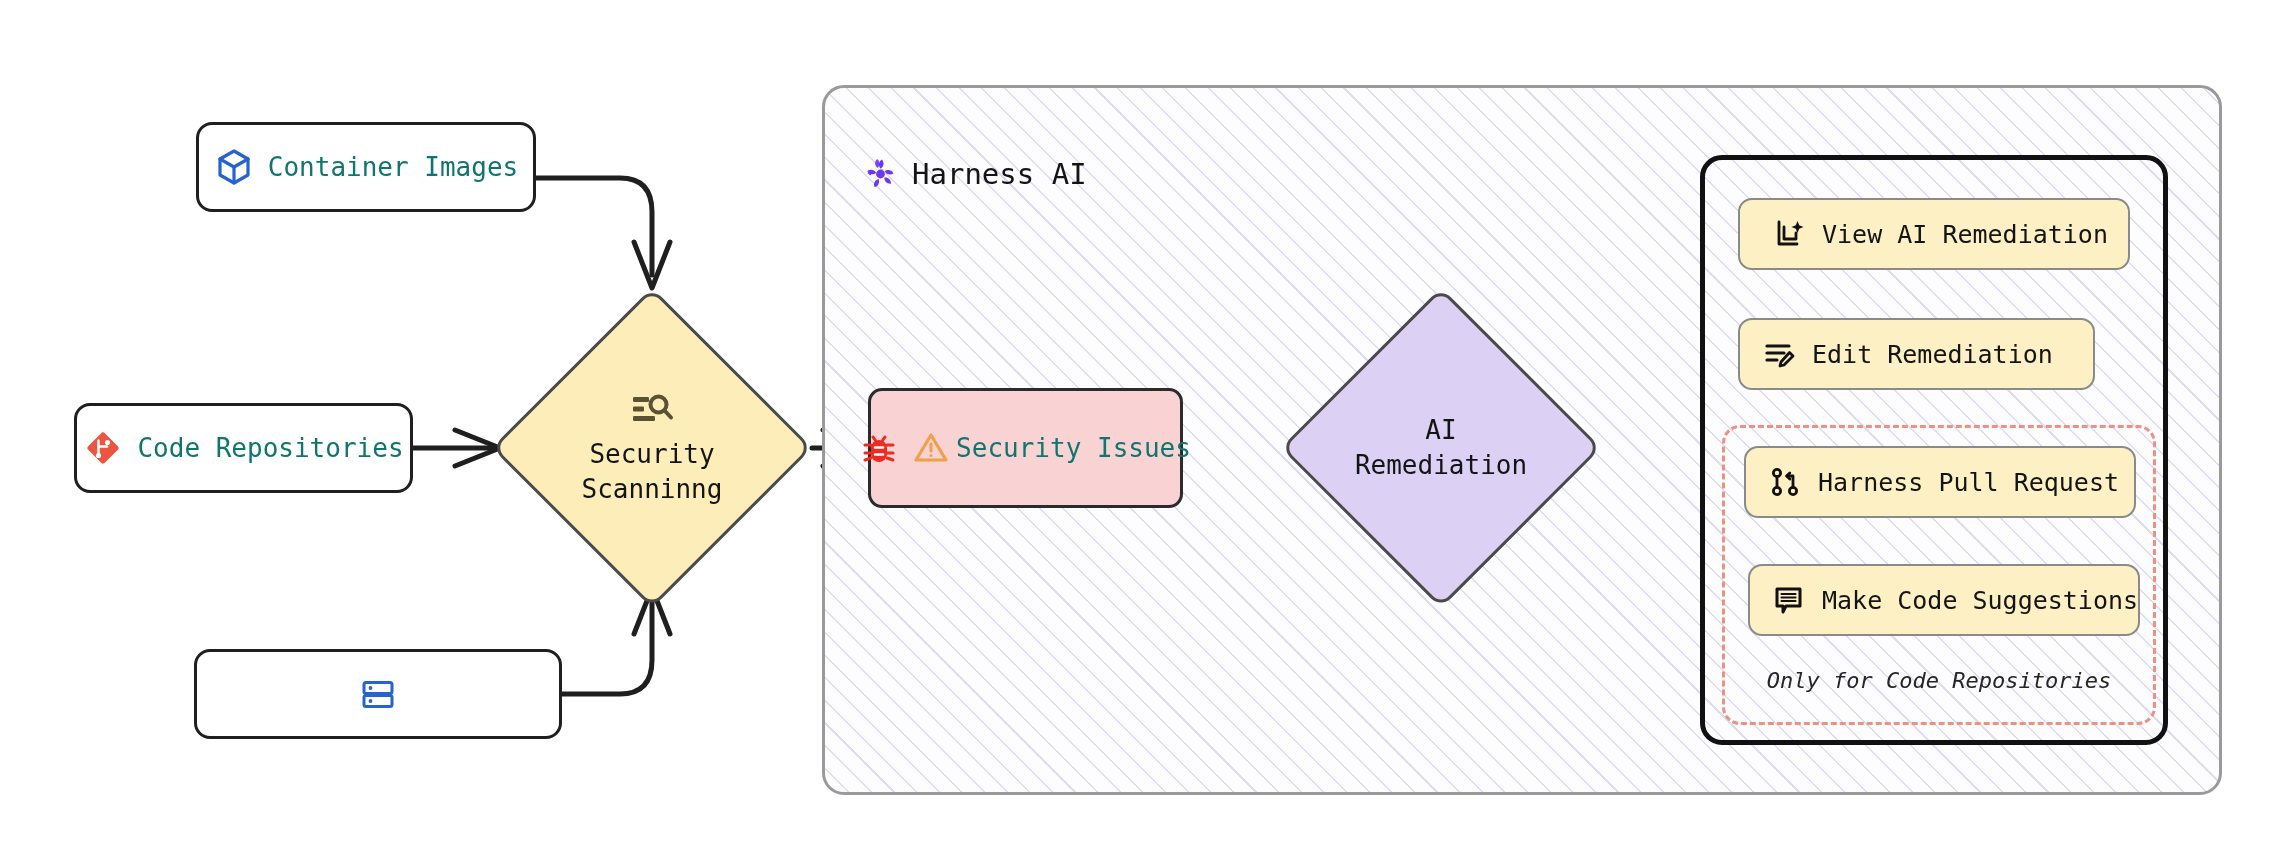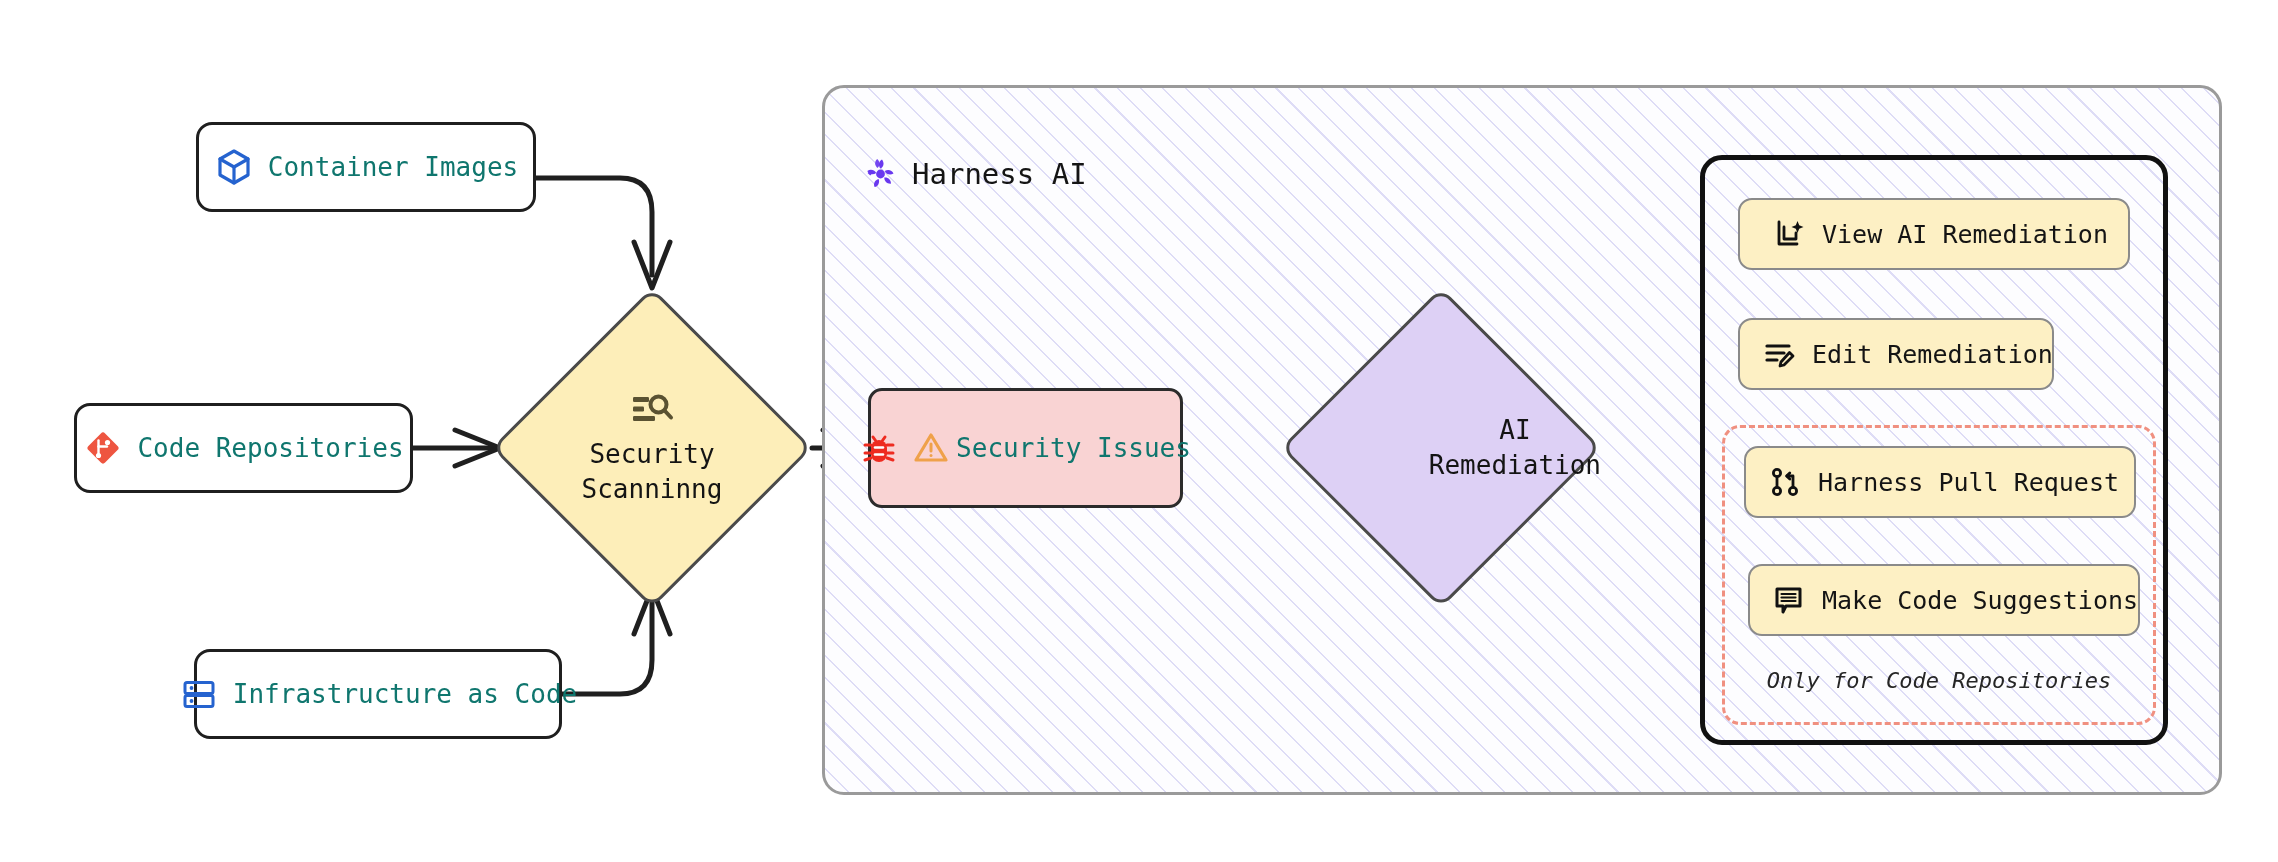--- a/index.html
+++ b/index.html
@@ -223,21 +223,20 @@
     <span>
       <svg width="40" height="40" viewBox="0 0 40 40">
         <g fill="none" stroke="#2563cf" stroke-width="3">
           <rect x="6" y="8.5" width="28" height="11" rx="2"></rect>
           <rect x="6" y="21.5" width="28" height="11" rx="2"></rect>
           <circle cx="12.5" cy="14" r="1.9" fill="#2563cf" stroke="none"></circle>
           <circle cx="12.5" cy="27" r="1.9" fill="#2563cf" stroke="none"></circle>
         </g>
       </svg>
     </span>
-    <span class="label">Infrastructure as Code</span>
   </div>
 
   <div class="diamond-wrap diamond-yellow abs" style="left:492px; top:288px; width:320px; height:320px;">
     <div class="diamond-shape"></div>
     <div class="diamond-content">
       <div style="display:flex;justify-content:center;margin-bottom:8px;">
         <svg width="46" height="40" viewBox="0 0 46 40">
           <g fill="#5a5232">
             <rect x="4" y="8" width="16" height="5" rx="1.2"></rect>
             <rect x="4" y="17.5" width="11" height="5" rx="1.2"></rect>
@@ -281,21 +280,21 @@
           <g stroke="#efa14a" stroke-width="3" stroke-linecap="round">
             <path d="M19 15 L19 22"></path>
             <path d="M19 26.5 L19 26.6"></path>
           </g>
         </svg>
       </span>
     </div>
     <span class="label">Security Issues</span>
   </div>
 
-  <div class="diamond-wrap diamond-purple abs" style="left:1281px; top:288px; width:320px; height:320px;justify-content:flex-end;">
+  <div class="diamond-wrap diamond-purple abs" style="left:1281px; top:288px; width:320px; height:320px;">
     <div class="diamond-shape"></div>
     <div class="diamond-content">
       <div>AI</div>
       <div>Remediation</div>
     </div>
   </div>
 
   <div id="actions-group" class="abs" style="left:1700px; top:155px; width:468px; height:590px;"></div>
 
   <div id="dashed-subgroup" class="abs" style="left:1722px; top:425px; width:434px; height:300px;"></div>
@@ -306,21 +305,21 @@
         <g fill="none" stroke="#111111" stroke-width="2.8" stroke-linecap="round" stroke-linejoin="round">
           <path d="M7 5 L7 27 L25 27"></path>
           <path d="M12 10 L12 22 L24 22 L24 16"></path>
         </g>
         <path d="M25.5 4 L27.2 8.3 L31.5 10 L27.2 11.7 L25.5 16 L23.8 11.7 L19.5 10 L23.8 8.3 Z" fill="#111111"></path>
       </svg>
     </span>
     <span>View AI Remediation</span>
   </div>
 
-  <div class="action-btn abs" style="left:1738px; top:318px; width:316px; height:72px;">
+  <div class="action-btn abs" style="left:1738px; top:318px; width:357px; height:72px;">
     <span>
       <svg width="34" height="34" viewBox="0 0 34 34">
         <g stroke="#111111" stroke-width="3.2" stroke-linecap="round">
           <path d="M5 9 L27 9"></path>
           <path d="M5 16 L22 16"></path>
           <path d="M5 23 L15 23"></path>
         </g>
         <g fill="none" stroke="#111111" stroke-width="2.8" stroke-linejoin="round">
           <path d="M27.5 15.5 L31 19 L22 28 L18 29 L19 25 Z"></path>
         </g>

